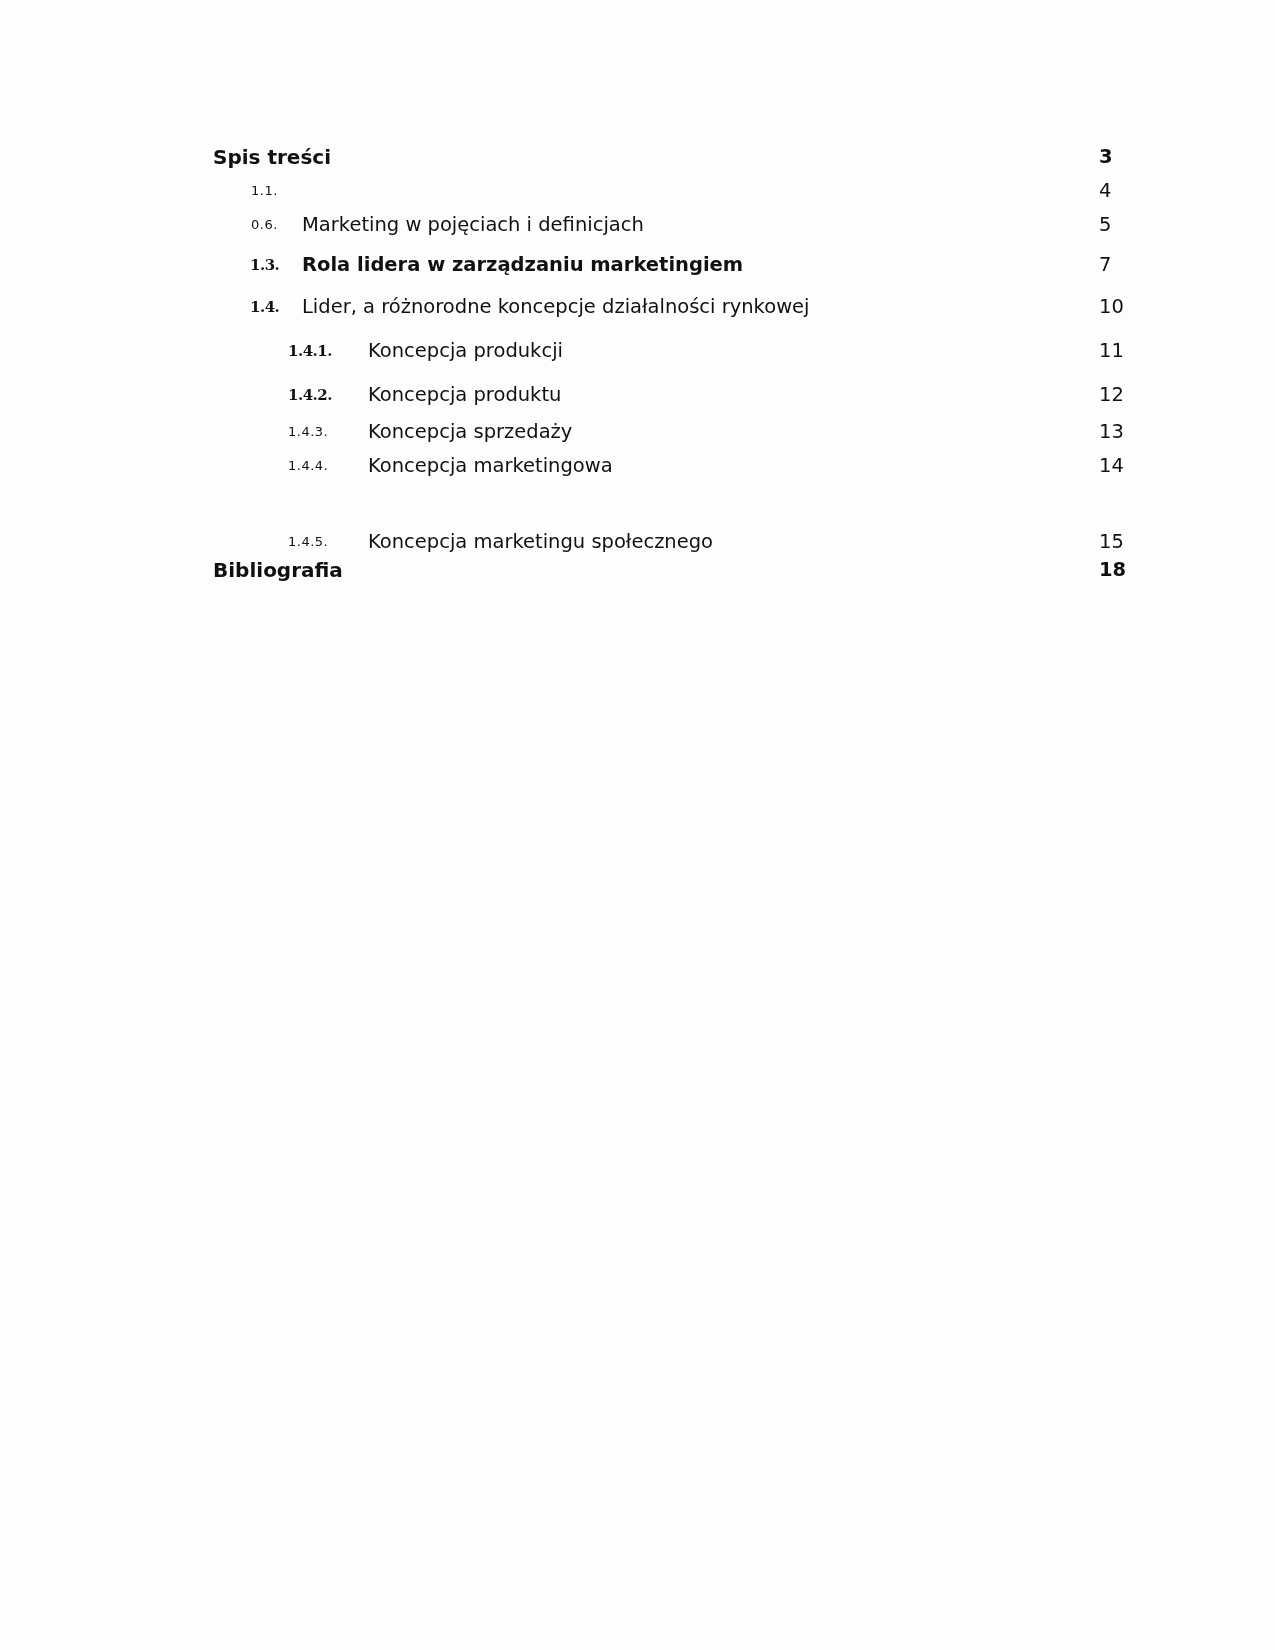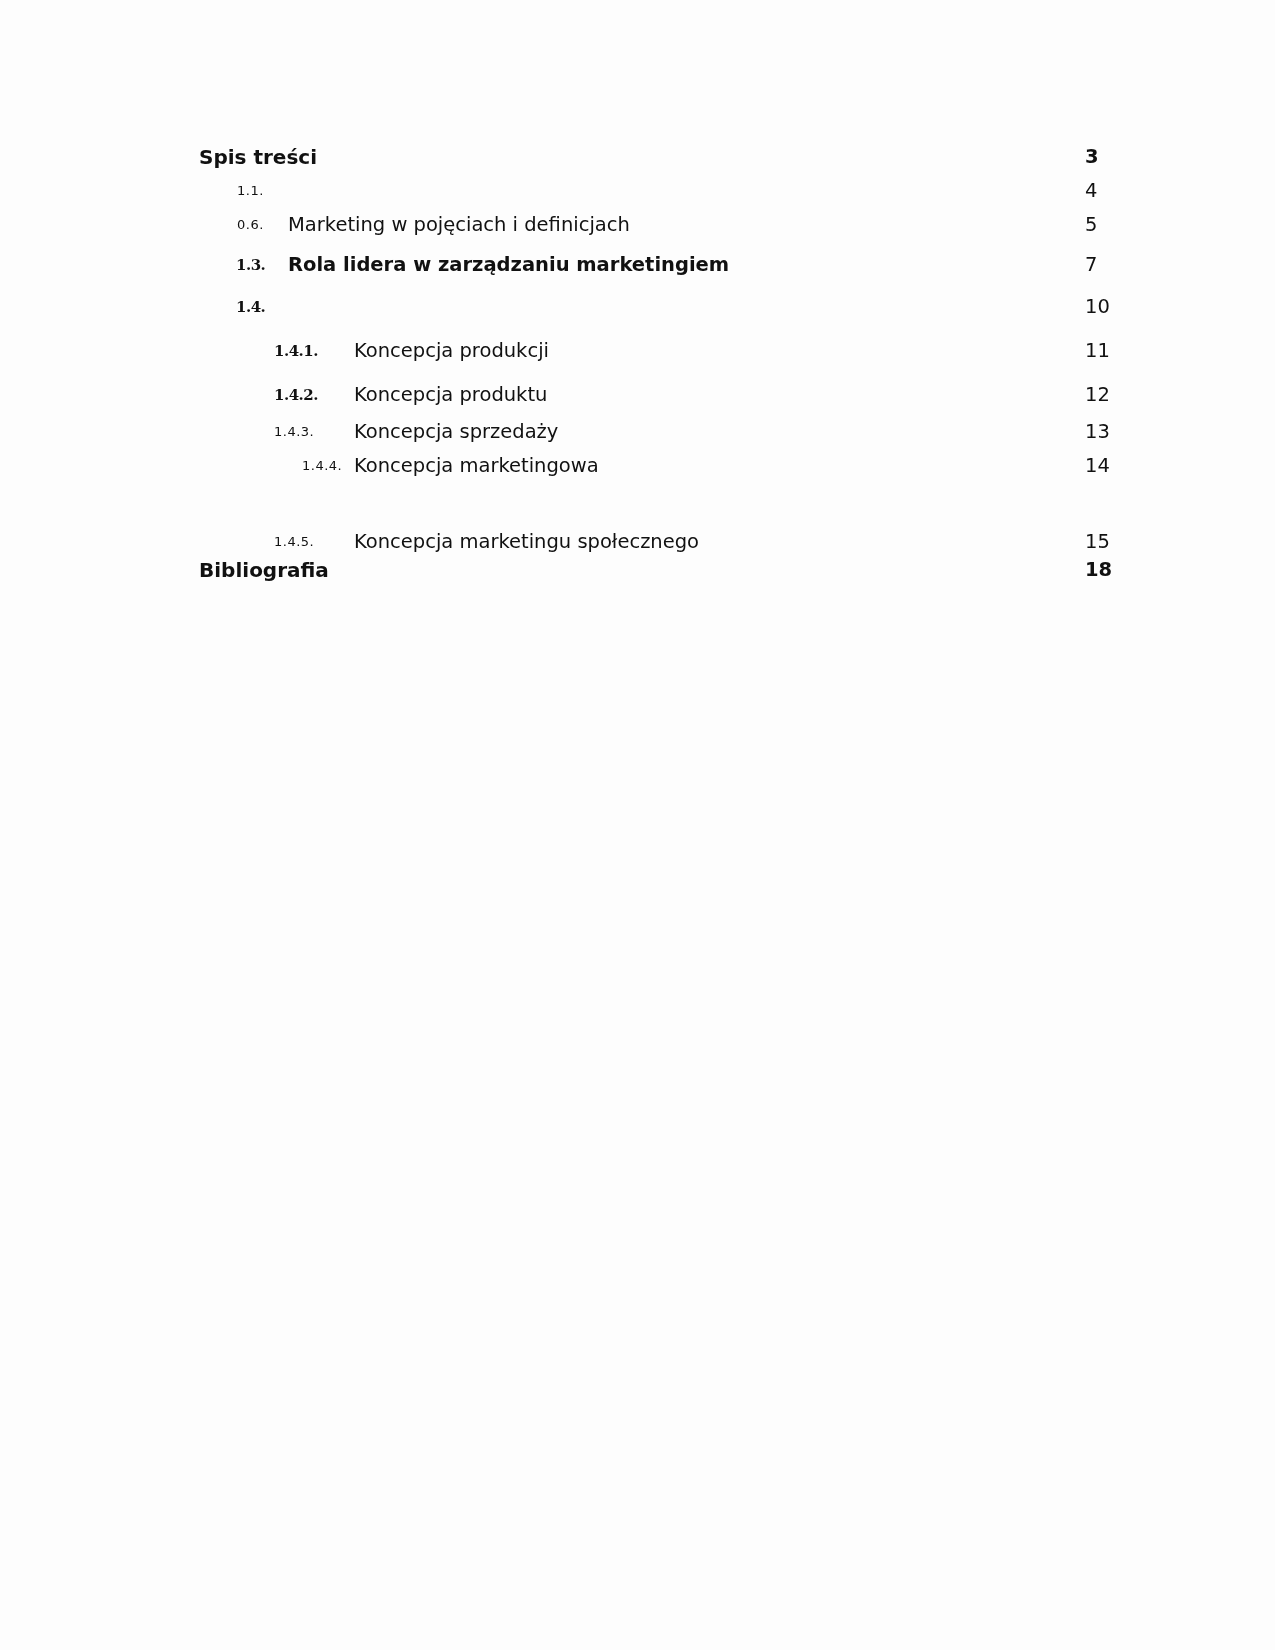--- a/index.html
+++ b/index.html
@@ -17,21 +17,21 @@
     }
     .page {
       position: absolute;
       left: 0; top: 0;
       width: 1275px;
       height: 1650px;
       background: #fdfdfd;
     }
     .row {
       position: absolute;
-      left: 2px;
+      left: 16px;
       width: 1053px;
       height: 30px;
     }
     .txt {
       position: absolute;
       white-space: nowrap;
       font-size: 19.5px;
       line-height: 30px;
       top: 0;
     }
@@ -79,20 +79,21 @@
   </div>
 
   <div class="row" style="top:250px;">
     <span class="txt num-serif" style="left:234px;">1.3.</span>
     <span class="txt" style="left:286px;font-weight:bold;">Rola lidera w zarządzaniu marketingiem</span>
     <span class="txt pg">7</span>
   </div>
 
   <div class="row" style="top:292px;padding-left:35px;">
     <span class="txt num-serif" style="left:234px;">1.4.</span>
+    <span class="txt" style="left:286px;">Lider, a różnorodne koncepcje działalności rynkowej</span>
     <span class="txt pg">10</span>
   </div>
 
   <div class="row" style="top:336px;">
     <span class="txt num-serif" style="left:272px;">1.4.1.</span>
     <span class="txt" style="left:352px;">Koncepcja produkcji</span>
     <span class="txt pg">11</span>
   </div>
 
   <div class="row" style="top:380px;">
@@ -101,21 +102,21 @@
     <span class="txt pg">12</span>
   </div>
 
   <div class="row" style="top:417px;">
     <span class="txt num-sans" style="left:272px;">1.4.3.</span>
     <span class="txt" style="left:352px;">Koncepcja sprzedaży</span>
     <span class="txt pg">13</span>
   </div>
 
   <div class="row" style="top:451px;">
-    <span class="txt num-sans" style="left:272px;margin-left:28px;">1.4.4.</span>
+    <span class="txt num-sans" style="left:272px;">1.4.4.</span>
     <span class="txt" style="left:352px;">Koncepcja marketingowa</span>
     <span class="txt pg">14</span>
   </div>
 
   <div class="row" style="top:485px;margin-top:42px;">
     <span class="txt num-sans" style="left:272px;">1.4.5.</span>
     <span class="txt" style="left:352px;">Koncepcja marketingu społecznego</span>
     <span class="txt pg">15</span>
   </div>
 

